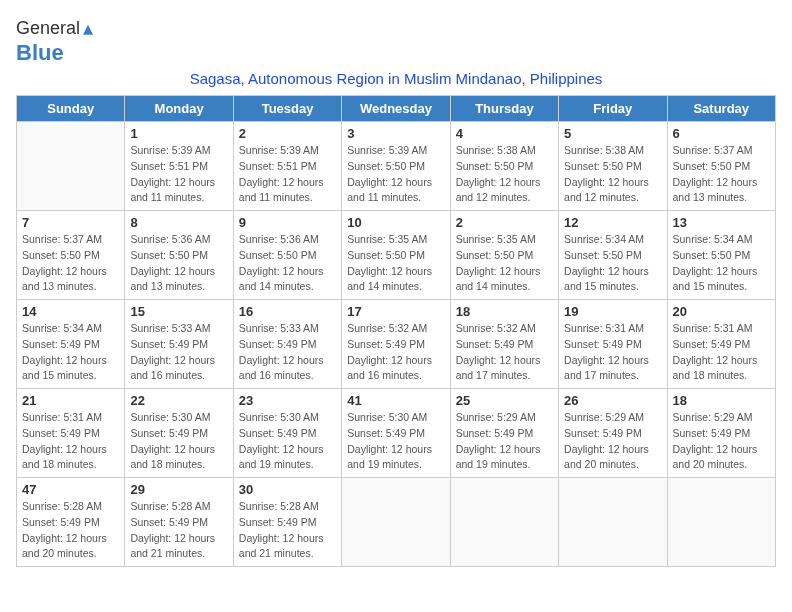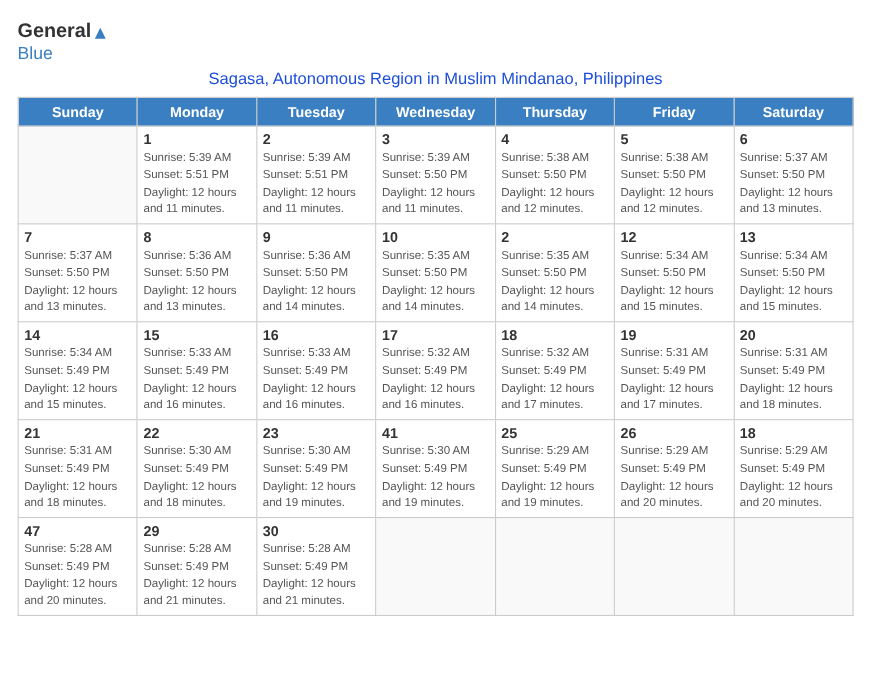--- a/index.html
+++ b/index.html
@@ -69,26 +69,26 @@
       font-size: 10.5px;
       line-height: 1.5;
     }
     .logo-row {
       display: flex;
       align-items: center;
     }
     .logo-text-general {
       color: #333;
       font-size: 18px;
-      font-weight: bold;
+      font-weight: normal;
     }
     .logo-text-blue {
       color: #3a7fc1;
-      font-size: 16px;
-      font-weight: normal;
+      font-size: 22px;
+      font-weight: bold;
     }
     .logo-bird {
       margin-left: 3px;
       color: #3a7fc1;
       font-size: 20px;
     }
   </style>
 </head>
 <body>
 

